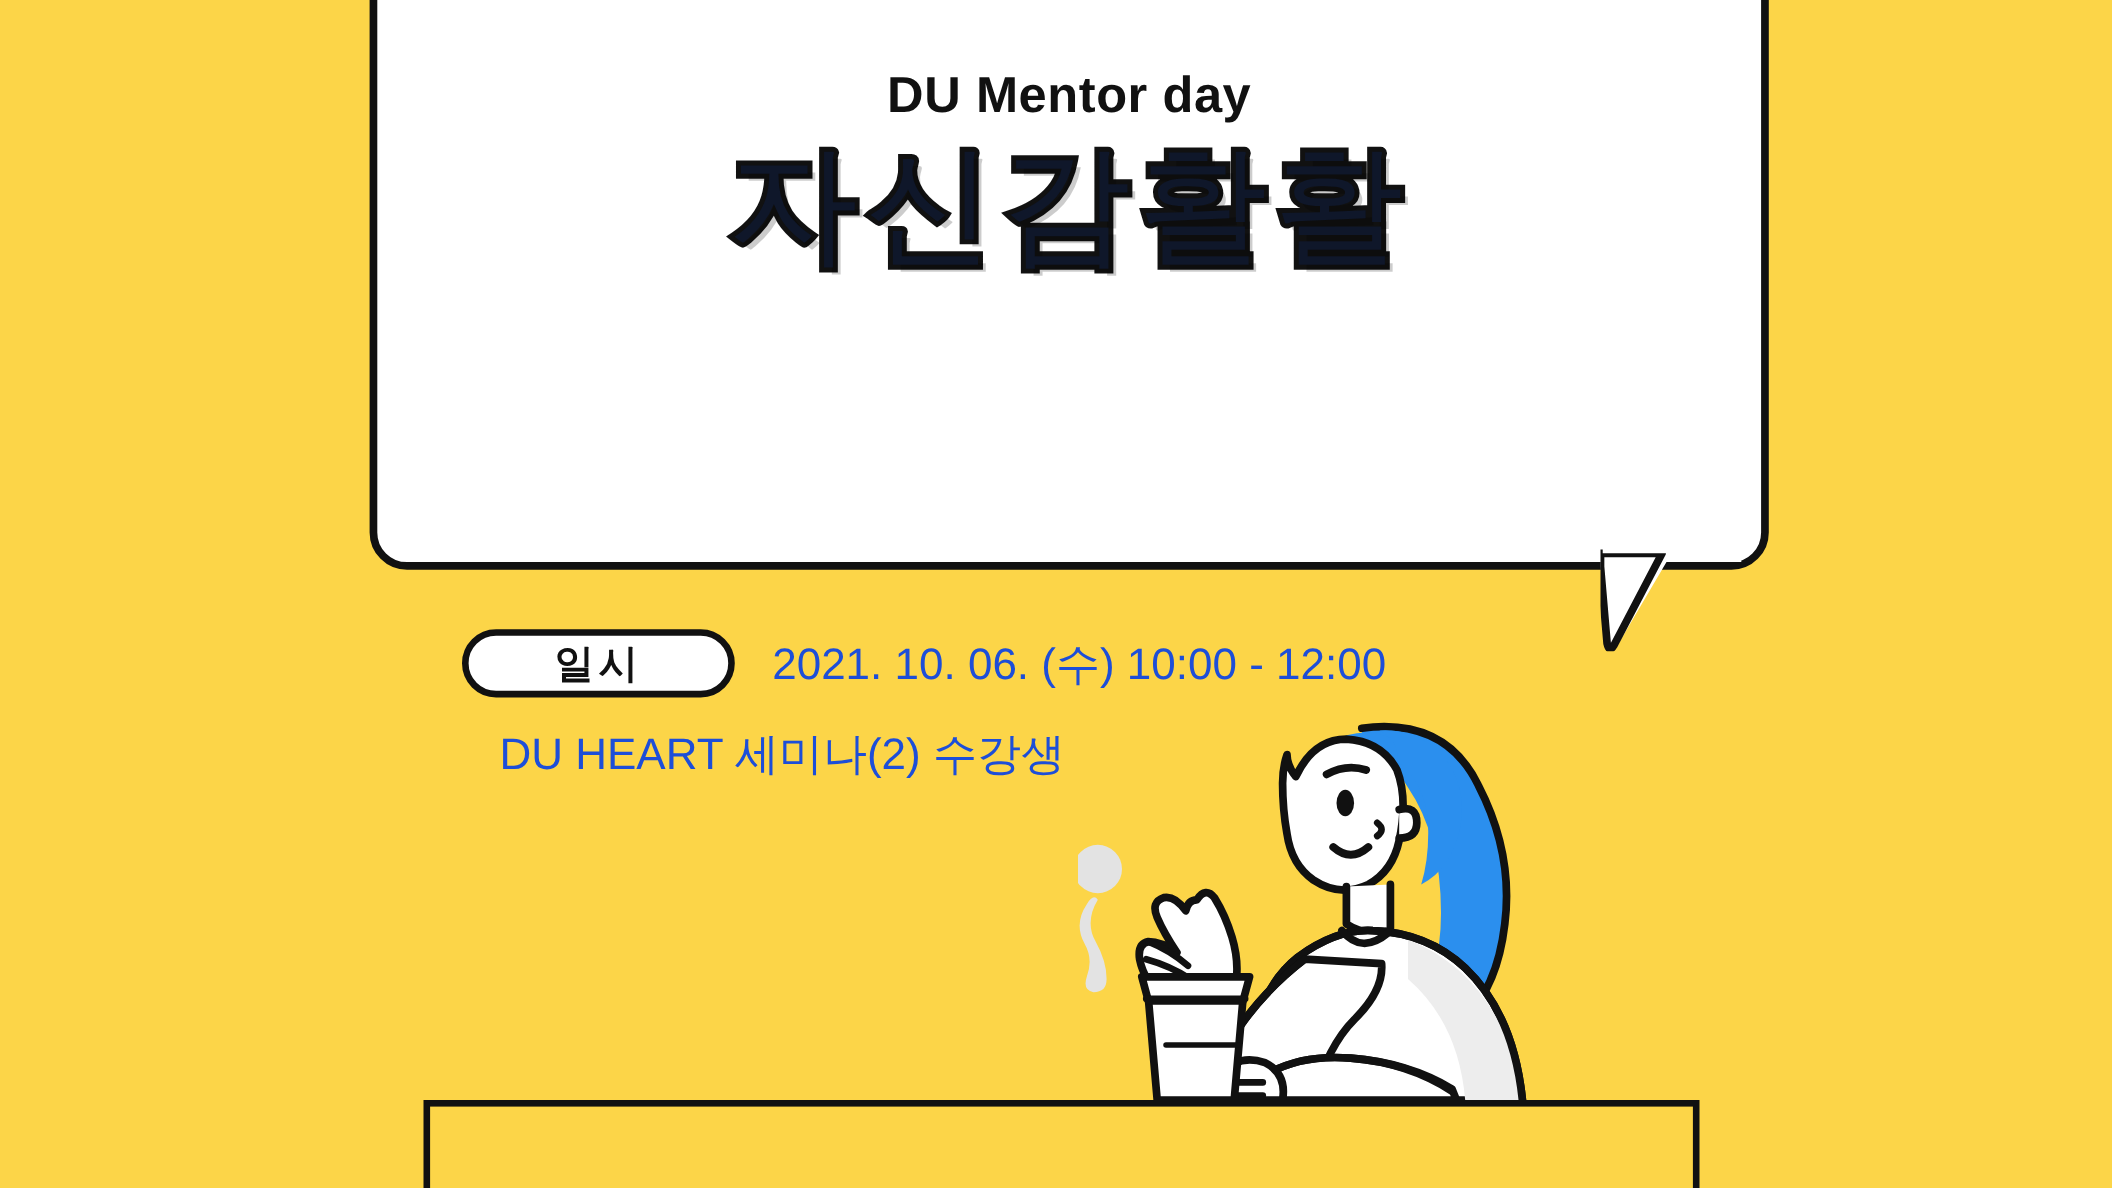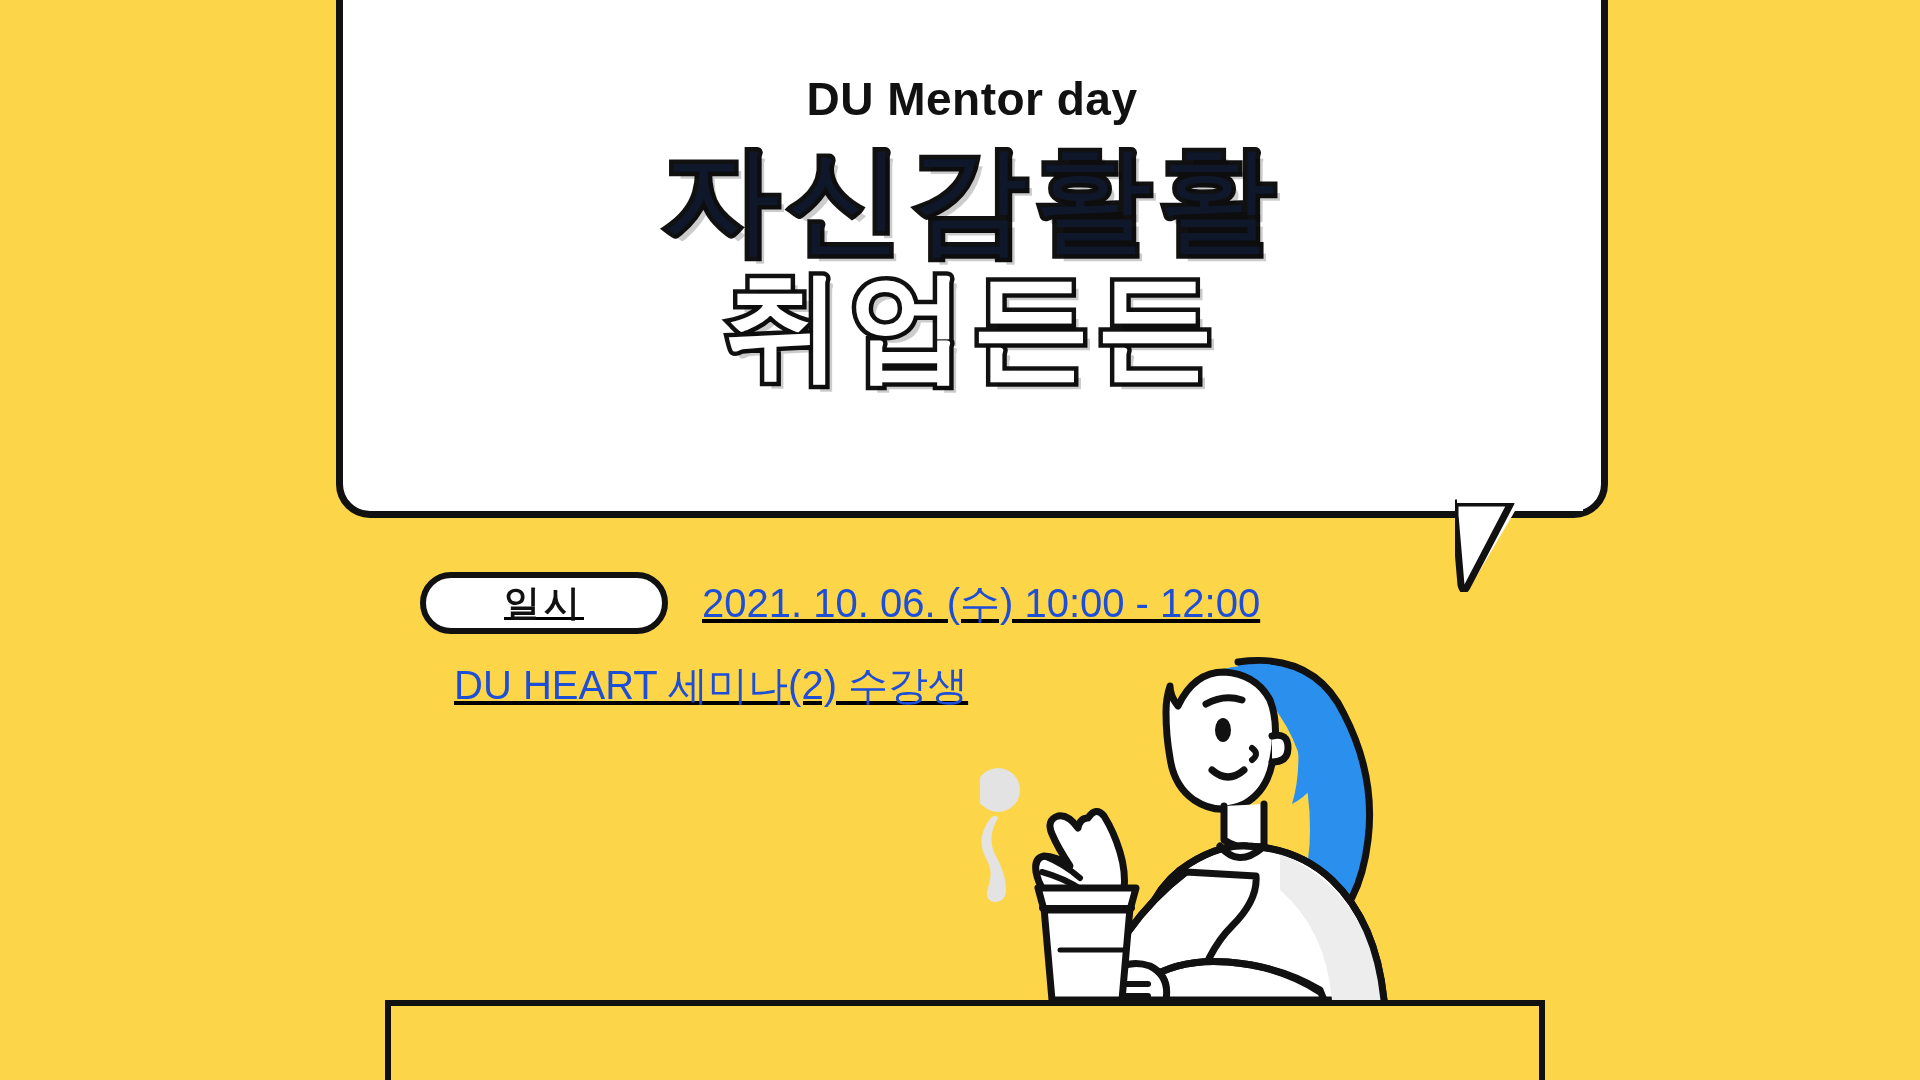--- a/index.html
+++ b/index.html
@@ -34,21 +34,21 @@
     top: 497px;
     width: 130px;
     height: 95px;
   }
   .bubble-tail svg { display: block; }
 
   
   .bubble-inner {
     position: absolute;
     left: 336px;
-    top: 16px;
+    top: 3px;
     width: 1272px;
     height: 518px;
     box-sizing: border-box;
     display: flex;
     flex-direction: column;
     align-items: center;
     justify-content: flex-start;
     padding-top: 58px;
     pointer-events: none;
   }
@@ -83,21 +83,20 @@
     -webkit-text-stroke: 9px #111111;
     paint-order: stroke fill;
     text-shadow: 7px 7px 0 rgba(0,0,0,0.20);
   }
 
   
   .info-block {
     position: absolute;
     left: 420px;
     top: 572px;
-    text-decoration: underline;
   }
   .info-row {
     display: flex;
     align-items: center;
     margin-bottom: 24px;
   }
   .info-pill {
     width: 248px;
     height: 62px;
     background: #FFFFFF;
@@ -155,21 +154,20 @@
       <path d="M 0 4 L 128 4 L 128 14 L 60 14 L 14 92 Q 10 97 8 90 L 2 20 Z" fill="#FFFFFF" stroke="none"></path>
       <path d="M 2 6 L 126 6" stroke="#111111" stroke-width="0" fill="none"></path>
       <path d="M 0 6 L 56 6 L 12 90 Q 8 97 6 88 L 0 18 Z" fill="#FFFFFF" stroke="#111111" stroke-width="7" stroke-linejoin="round"></path>
       <path d="M 2 2 L 120 2" stroke="#FFFFFF" stroke-width="8" fill="none"></path>
     </svg>
   </div>
 
   <div class="bubble-inner">
     <div class="eyebrow">DU Mentor day</div>
     <div class="title-blue">자신감활활</div>
-    <div class="title-white">취업든든</div>
   </div>
 
   <div class="info-block">
     <div class="info-row">
       <div class="info-pill">일시</div>
       <div class="info-value">2021. 10. 06. (수) 10:00 - 12:00</div>
     </div>
     <div class="info-row">
       <div class="info-value">DU HEART 세미나(2) 수강생</div>
     </div>

